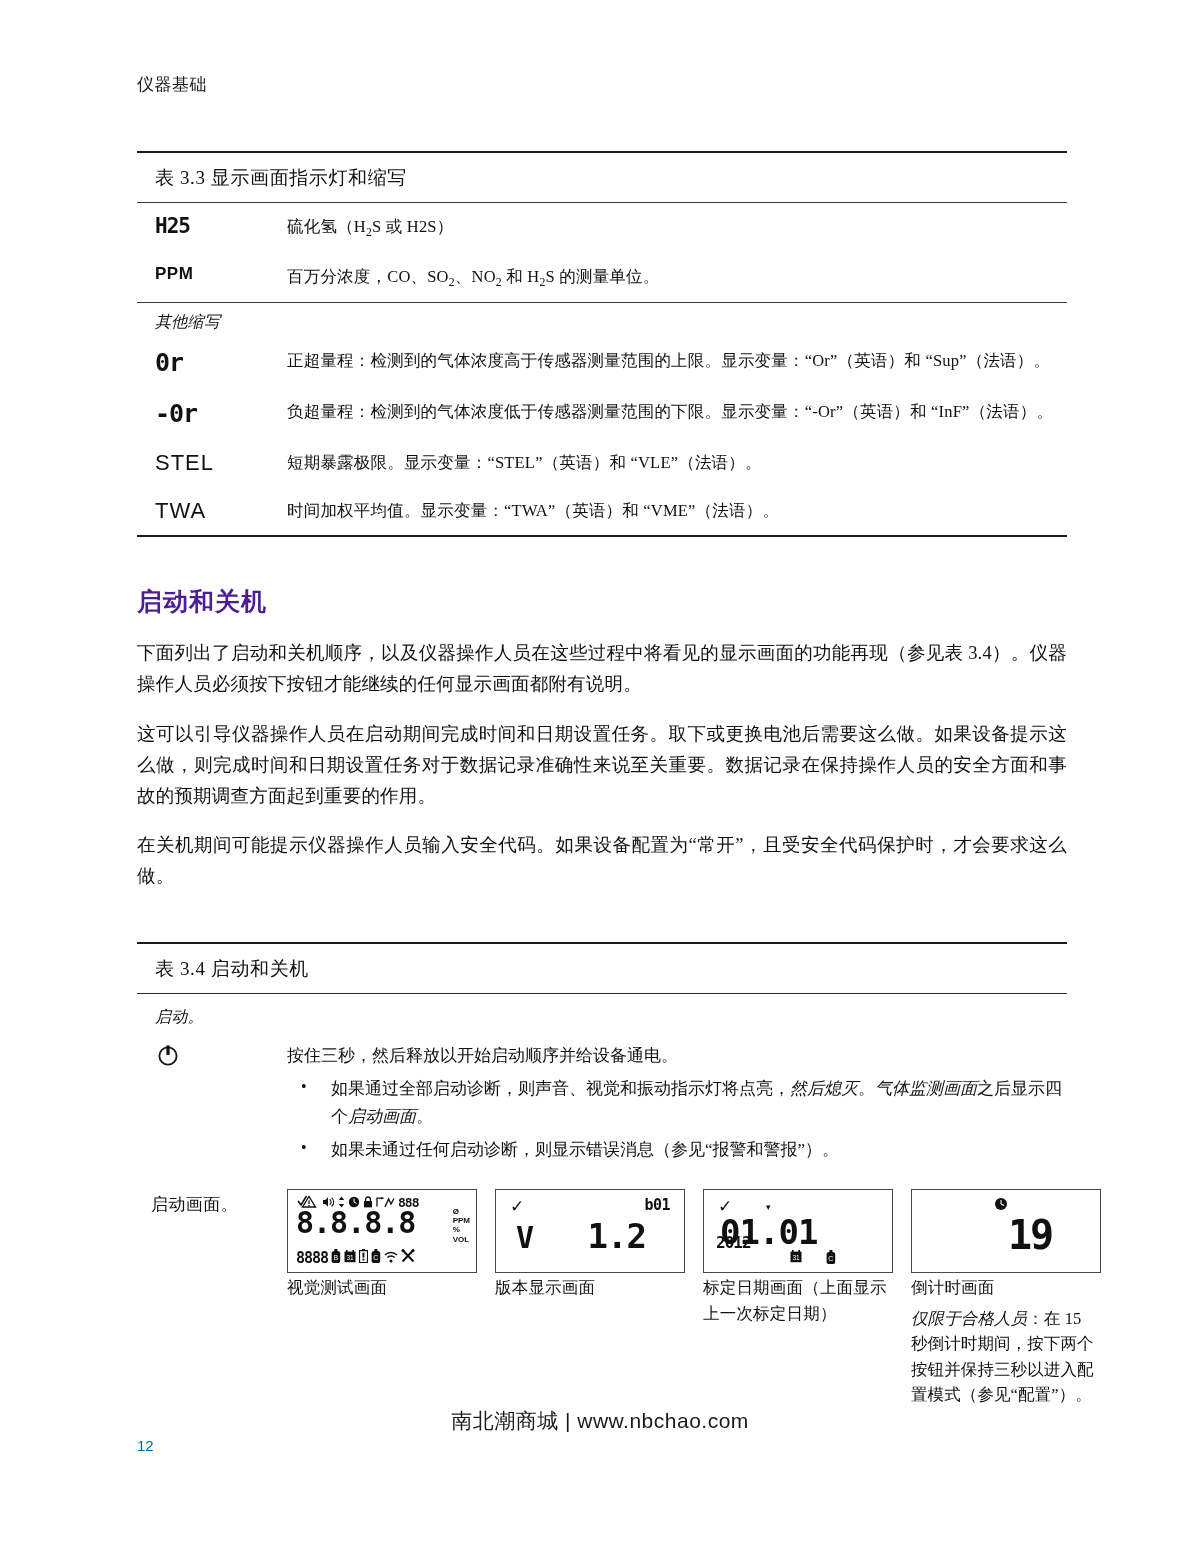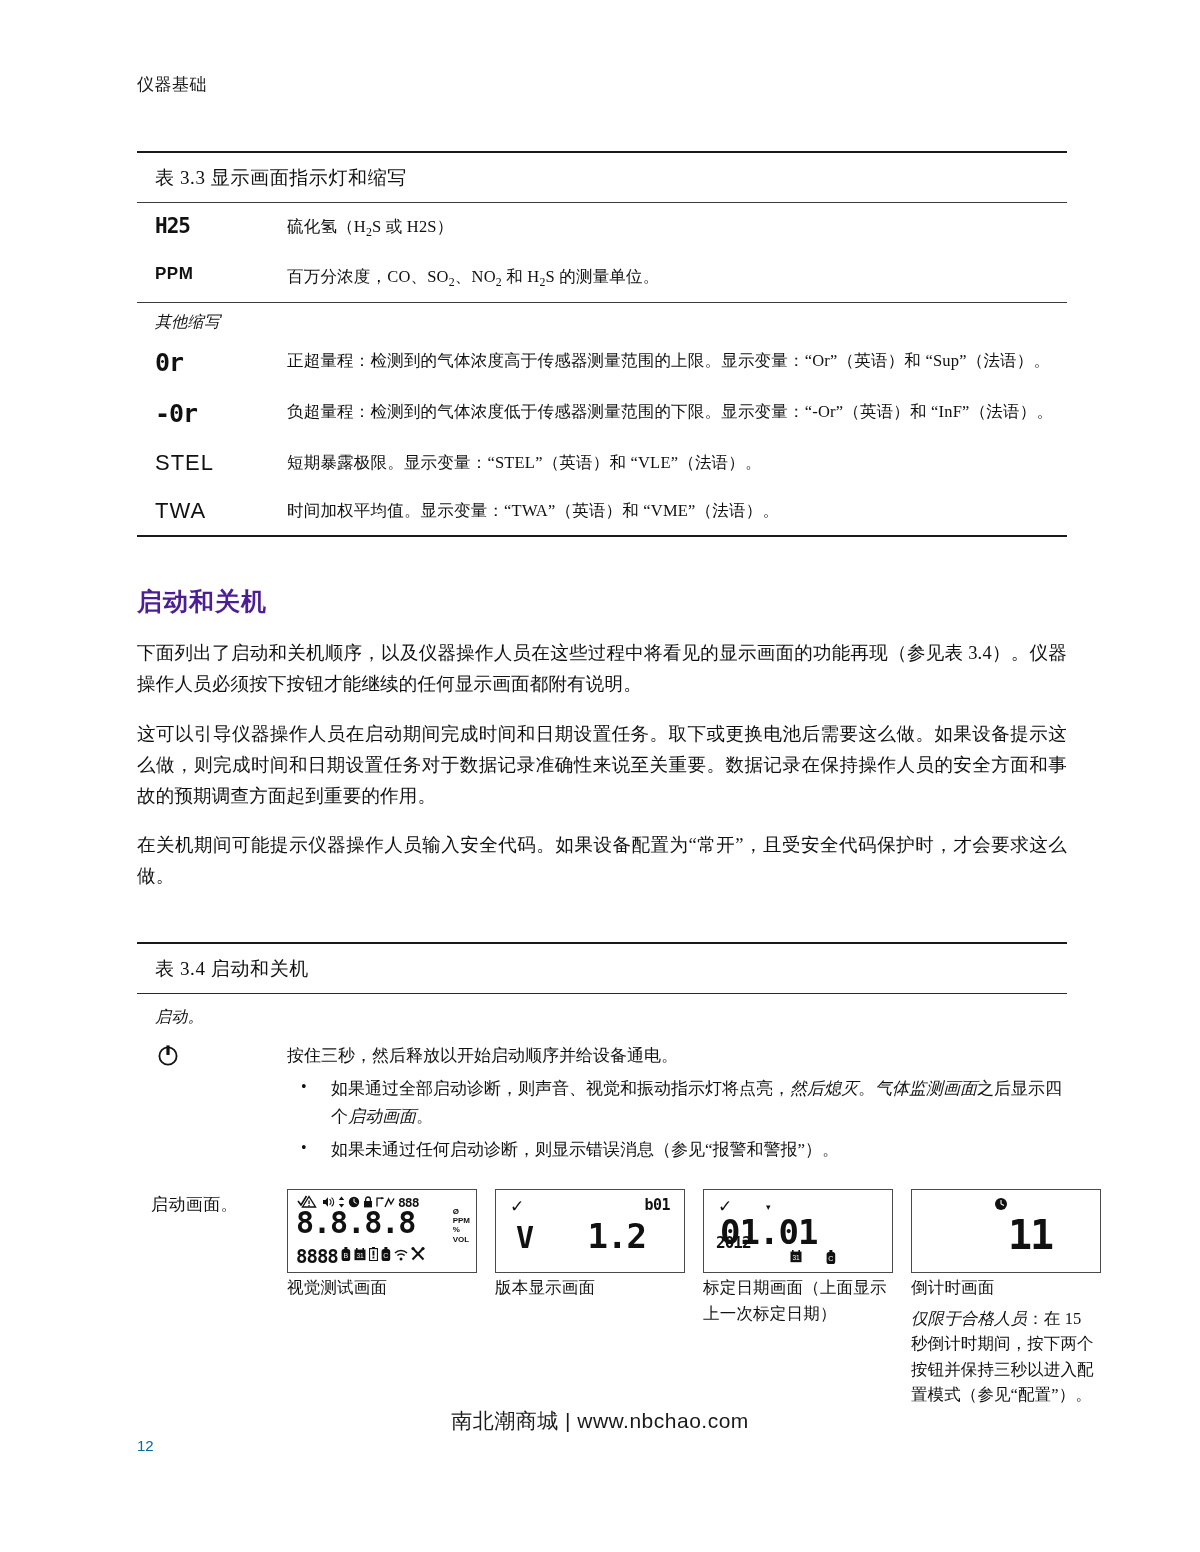--- a/index.html
+++ b/index.html
@@ -240,21 +240,21 @@
     text-align: left;
   }
   .lcd1-bot {
     position: absolute;
     left: 8px; bottom: 5px;
     display: flex;
     align-items: center;
     gap: 3px;
   }
   .lcd1-bot .seg4 {
-    font-size: 19px;
+    font-size: 15px;
     letter-spacing: -1px;
   }
 
   .lcd2-check { position: absolute; left: 14px; top: 6px; font-size: 17px; }
   .lcd2-ver   { position: absolute; right: 14px; top: 6px; font-size: 15px; letter-spacing: -0.5px;}
   .lcd2-v     { position: absolute; left: 20px; top: 30px; font-size: 30px; }
   .lcd2-num   { position: absolute; right: 38px; top: 26px; font-size: 34px; letter-spacing: -1px;}
 
   .lcd3-check { position: absolute; left: 14px; top: 6px; font-size: 17px; }
   .lcd3-tri   { position: absolute; left: 62px; top: 12px; font-size: 9px; }
@@ -522,21 +522,21 @@
 
             <div class="screen-cell">
               <div class="lcd">
                 <span class="lcd4-clock icon-svg">
                   <svg width="14" height="14" viewBox="0 0 14 14">
                     <circle cx="7" cy="7" r="6" fill="#111"></circle>
                     <line x1="7" y1="7" x2="7" y2="3" stroke="#fff" stroke-width="1.1"></line>
                     <line x1="7" y1="7" x2="10" y2="8.6" stroke="#fff" stroke-width="1.1"></line>
                   </svg>
                 </span>
-                <span class="lcd4-num seg">11</span>
+                <span class="lcd4-num seg">19</span>
               </div>
               <div class="cap">倒计时画面</div>
               <div class="cap-note"><span class="ital">仅限于合格人员</span><span>：在 15 秒倒计时期间，按下两个按钮并保持三秒以进入配置模式（参见“配置”）。</span></div>
             </div>
 
           </div>
         </div>
       </div>
     </div>
 

